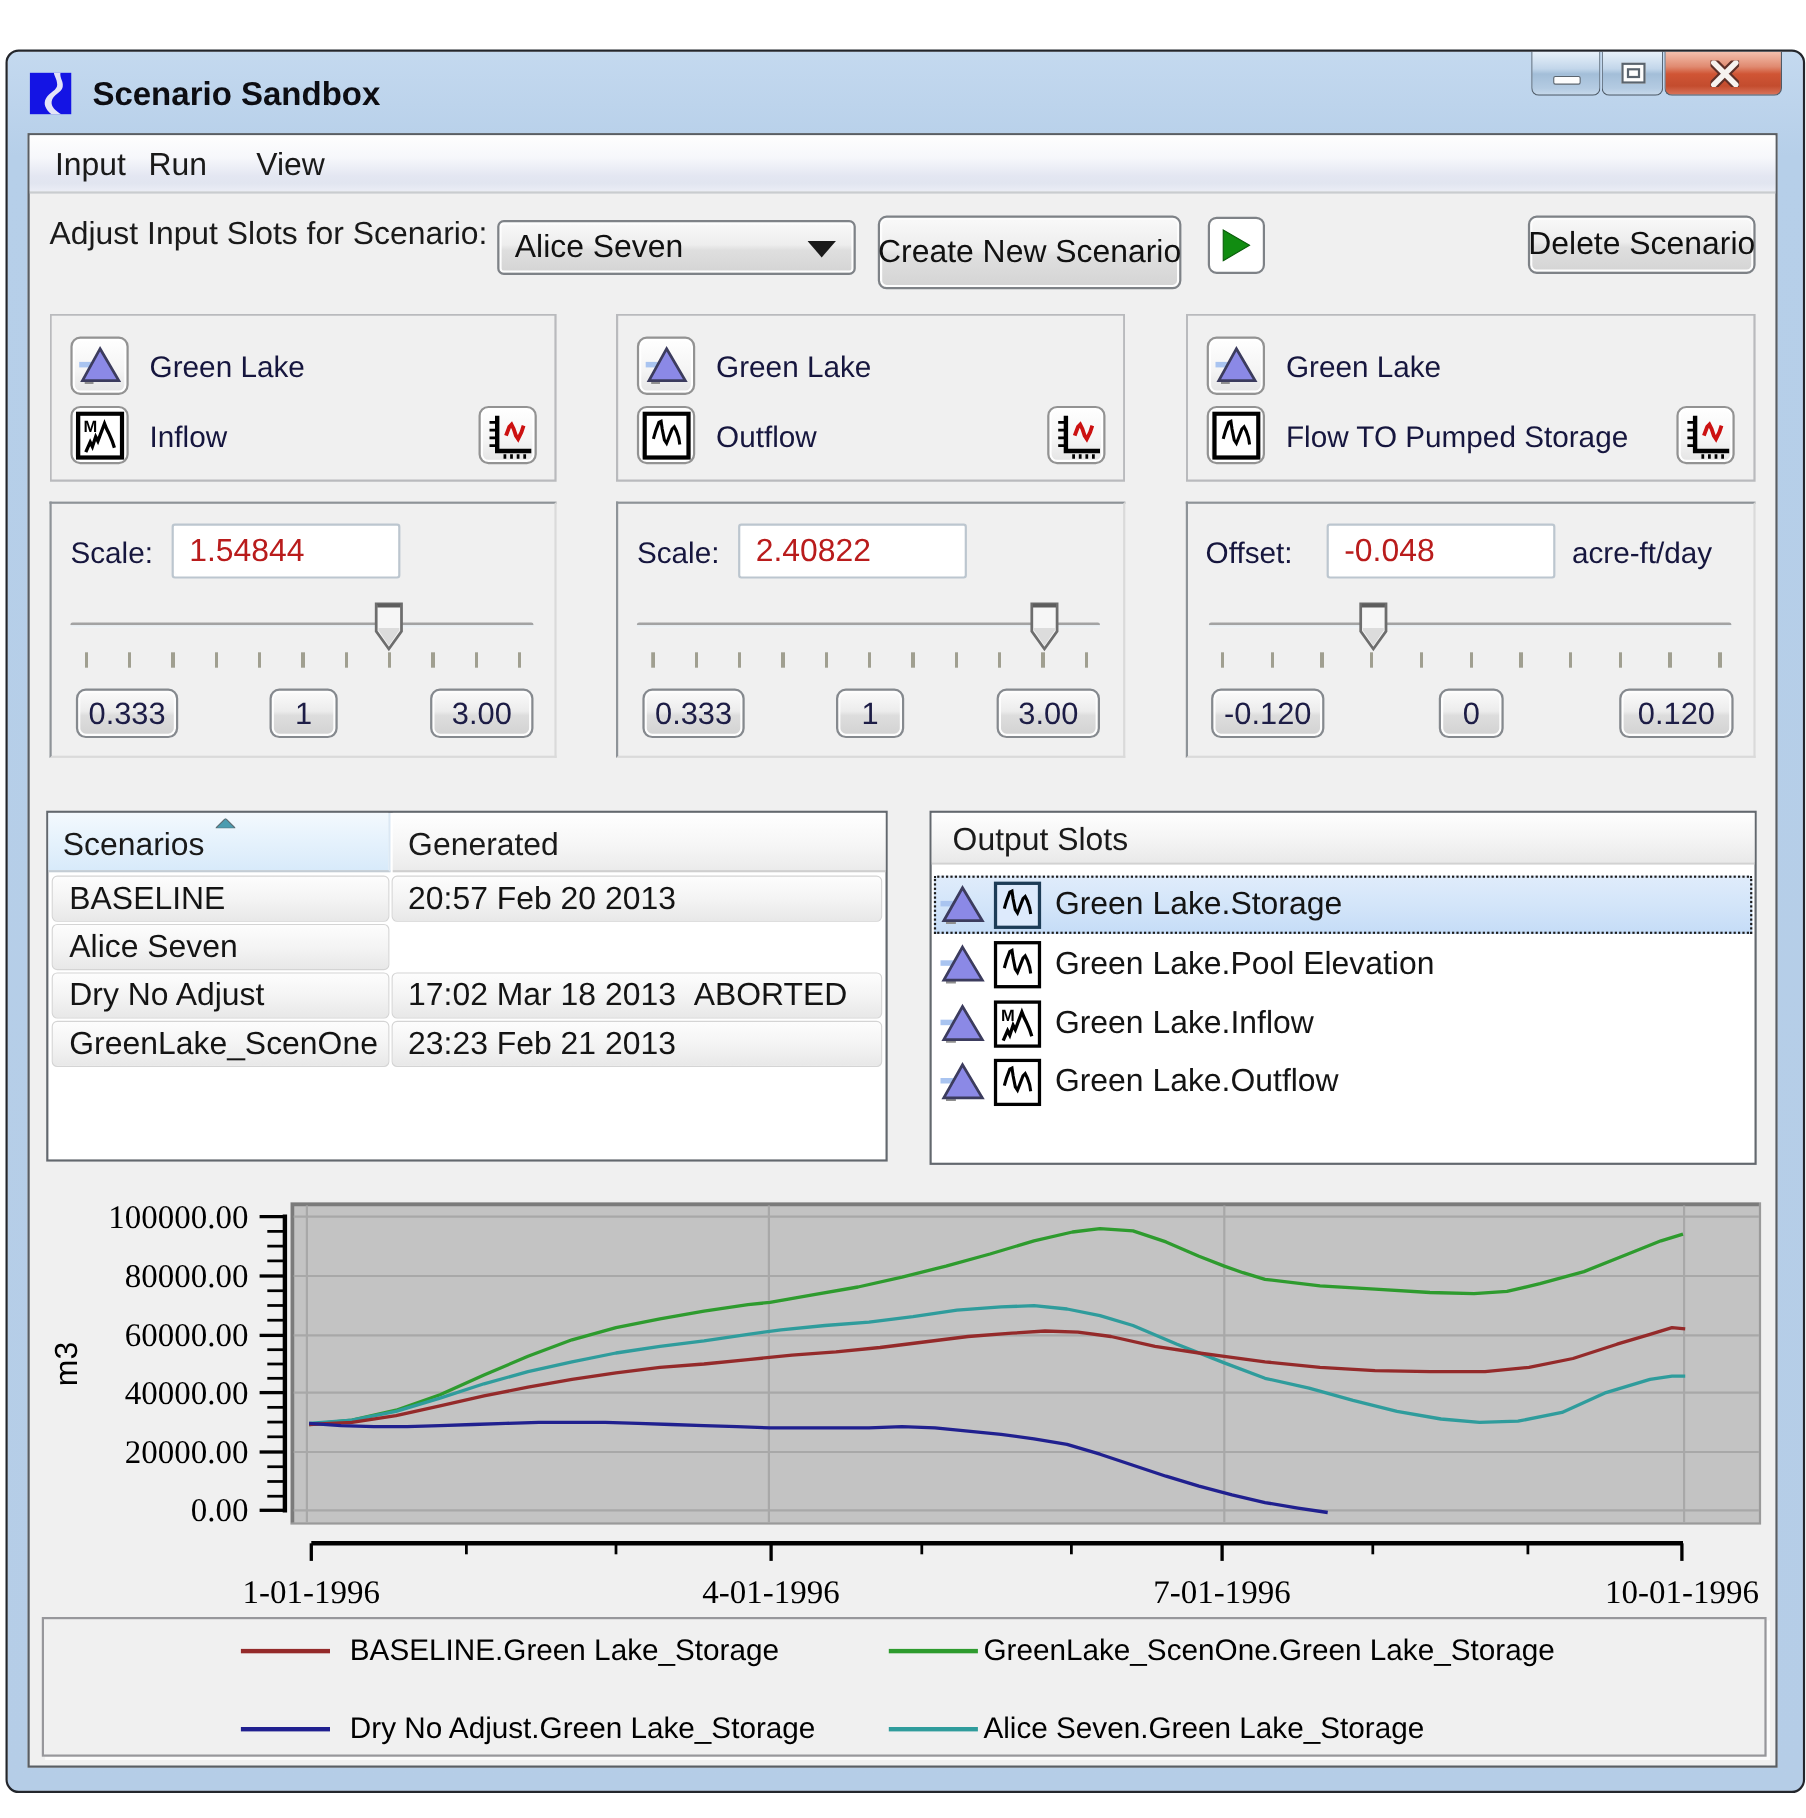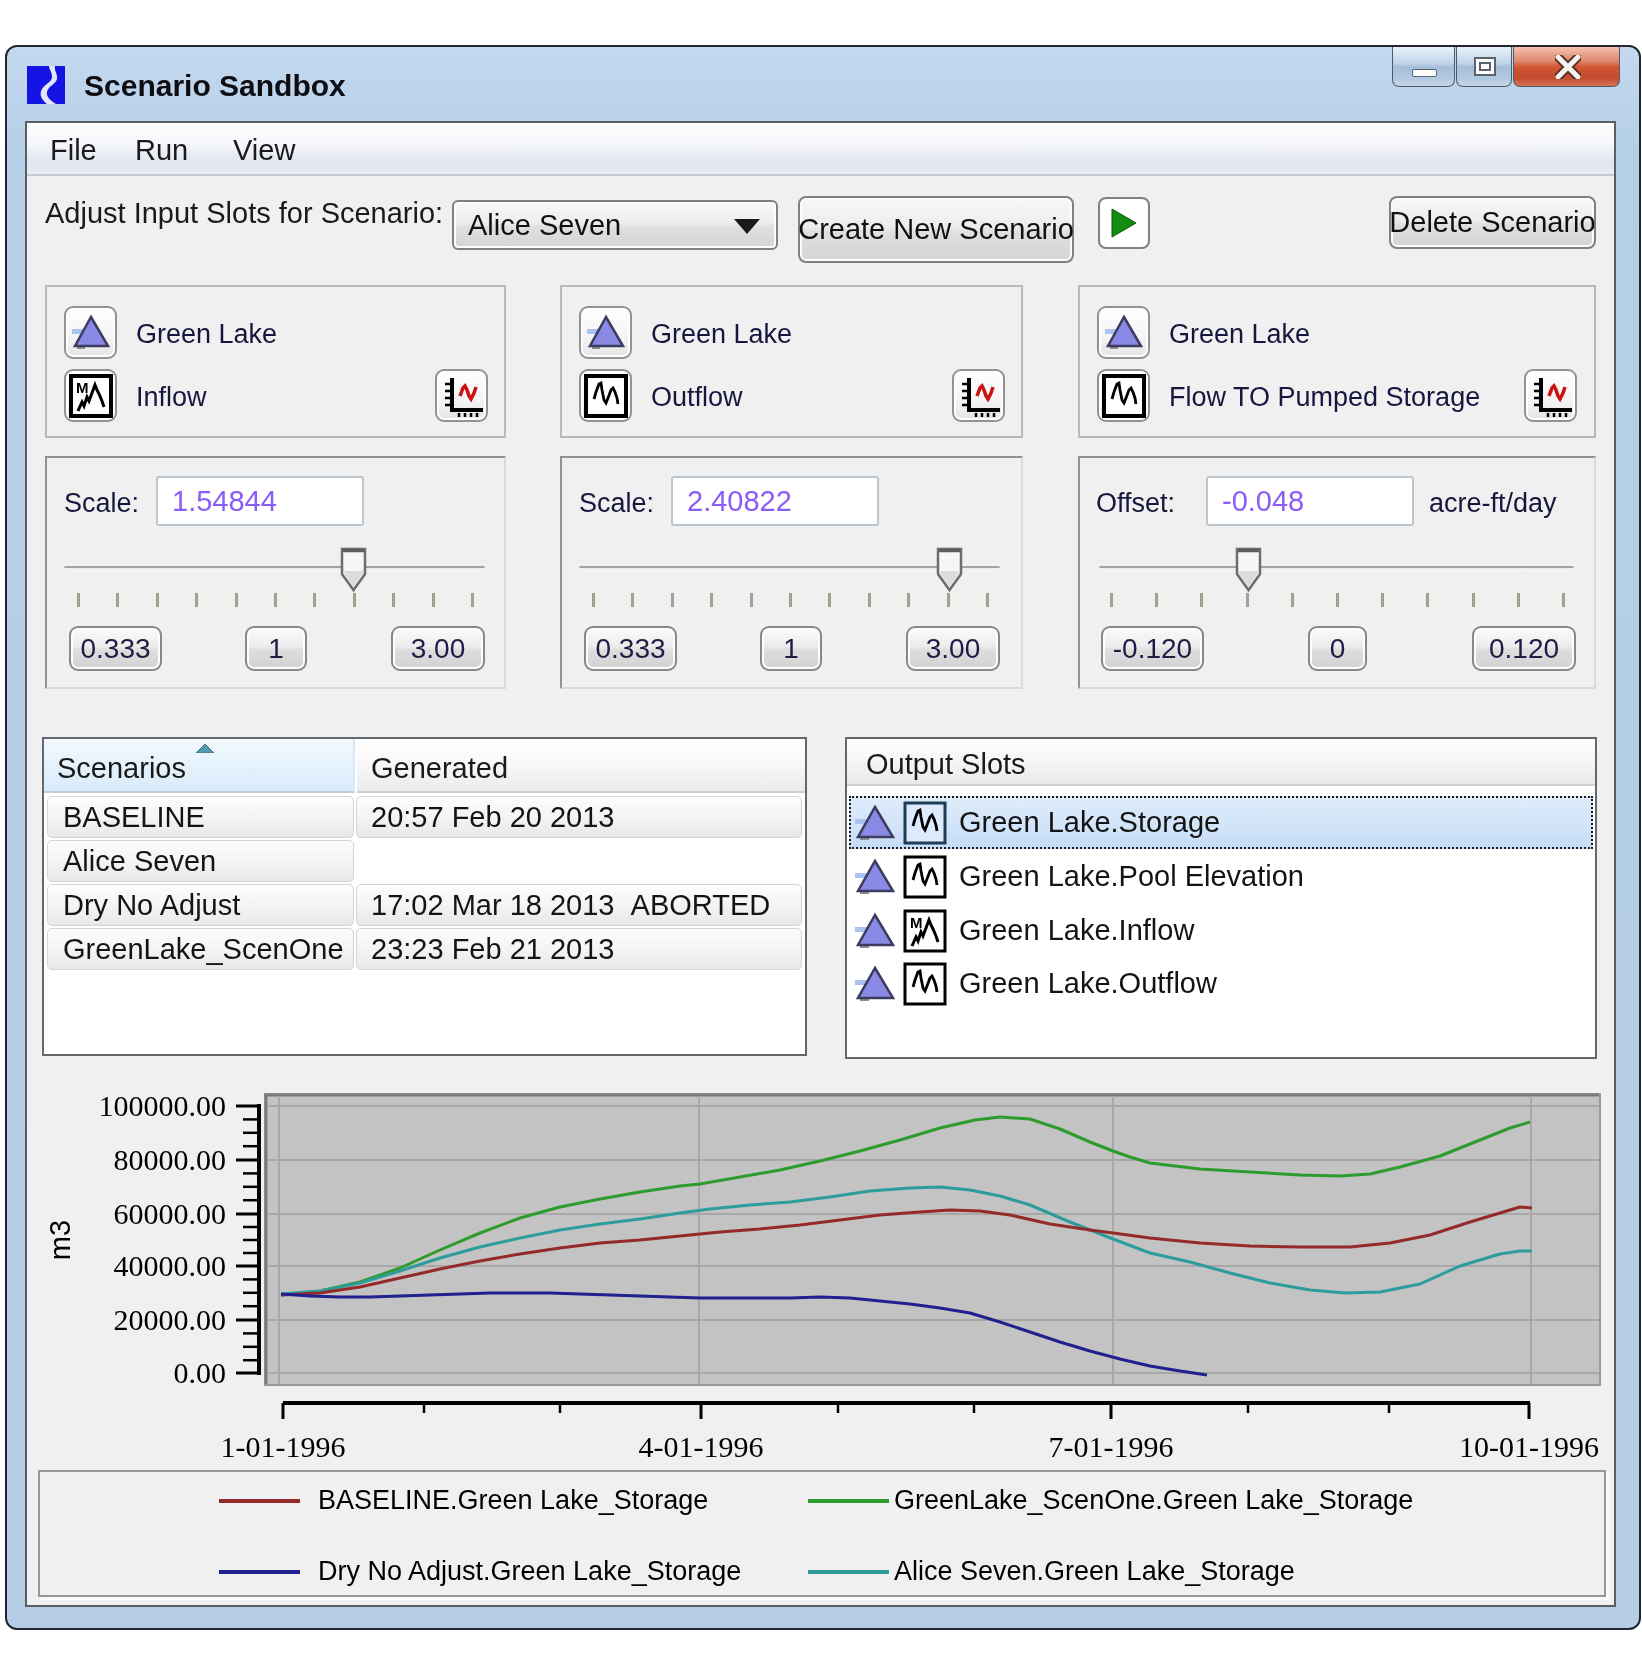--- a/index.html
+++ b/index.html
@@ -27,21 +27,21 @@
   box-shadow:inset 0 0 0 2px #fdfdfd;
   display:flex; align-items:center; justify-content:center;
   font-size:29px; color:#111; white-space:nowrap; }
 .gbox { position:absolute; height:153px; background:#f0f0f0; box-shadow:inset 0 0 0 2px #b9babd; }
 .spanel { position:absolute; height:233px; background:#f0f0f0;
   border:2px solid; border-color:#8e9398 #dadada #dadada #8e9398; }
 .iconbtn { position:absolute; width:53px; height:53px; border:2px solid #939393; border-radius:9px;
   background:linear-gradient(180deg,#ffffff 0%,#f4f4f4 60%,#e4e4e4 100%);
   box-shadow:inset 0 0 0 2px #ffffff; display:flex; align-items:center; justify-content:center; }
 .txtin { position:absolute; width:208px; height:50px; background:#ffffff;
-  border:2px solid #bcc6cf; border-radius:3px; font-size:29px; color:#8b5cf6;
+  border:2px solid #bcc6cf; border-radius:3px; font-size:29px; color:#b91c1c;
   display:flex; align-items:center; padding-left:14px; }
 .groove { position:absolute; height:5px; background:linear-gradient(180deg,#a3a3a3 0,#a3a3a3 2px,#e4eaee 2px,#f2f5f7 100%); border-radius:2px; }
 .tickrow { position:absolute; top:470px; height:14px;
   background:repeating-linear-gradient(to right,#a09f90 0px,#a09f90 3px,transparent 3px,transparent 39.4px); }
 .sbtn { position:absolute; height:45px; border:2px solid #85898e; border-radius:9px;
   background:linear-gradient(180deg,#fbfbfb 0%,#ececec 45%,#dddddd 55%,#d2d2d2 100%);
   box-shadow:inset 0 0 0 2px #fdfdfd;
   display:flex; align-items:center; justify-content:center; font-size:28px; color:#1d1d46; }
 .tbl { position:absolute; left:15px; top:614px; width:765px; height:319px; background:#ffffff;
   border:2px solid #63686e; }
@@ -78,21 +78,21 @@
 
   <div class="abs" style="left:20px; top:19px;">
     <svg width="38" height="38">
         <rect x="0" y="0" width="38" height="38" fill="#1414e4"></rect>
     <path d="M 22,0 L 28,0 C 27,5 31,8 30,13 C 29,18 21,20 20,26 C 19,31 24,35 29,38 L 20,38 C 14,33 12,28 15,23 C 18,18 25,16 25,11 C 25,6 22,3 22,0 Z" fill="#e4e4f8"></path>
       </svg>
   </div>
   <div class="titletxt">Scenario Sandbox</div>
   <div class="inner">
     <div class="menubar">
-      <div class="menuitem" style="left:23px;">File</div>
+      <div class="menuitem" style="left:23px;">Input</div>
       <div class="menuitem" style="left:108px;">Run</div>
       <div class="menuitem" style="left:206px;">View</div>
     </div>
 
     <div class="lbl" style="left:18px; top:74px;">Adjust Input Slots for Scenario:</div>
     <div class="btn" style="left:425px; top:77px; width:326px; height:50px; justify-content:flex-start; padding-left:14px; border-radius:6px;">Alice Seven
       <svg style="position:absolute; right:16px; top:17px;" width="26" height="16">
           <polygon points="0,0 26,0 13,15" fill="#1a1a1a"></polygon>
         </svg>
     </div>

